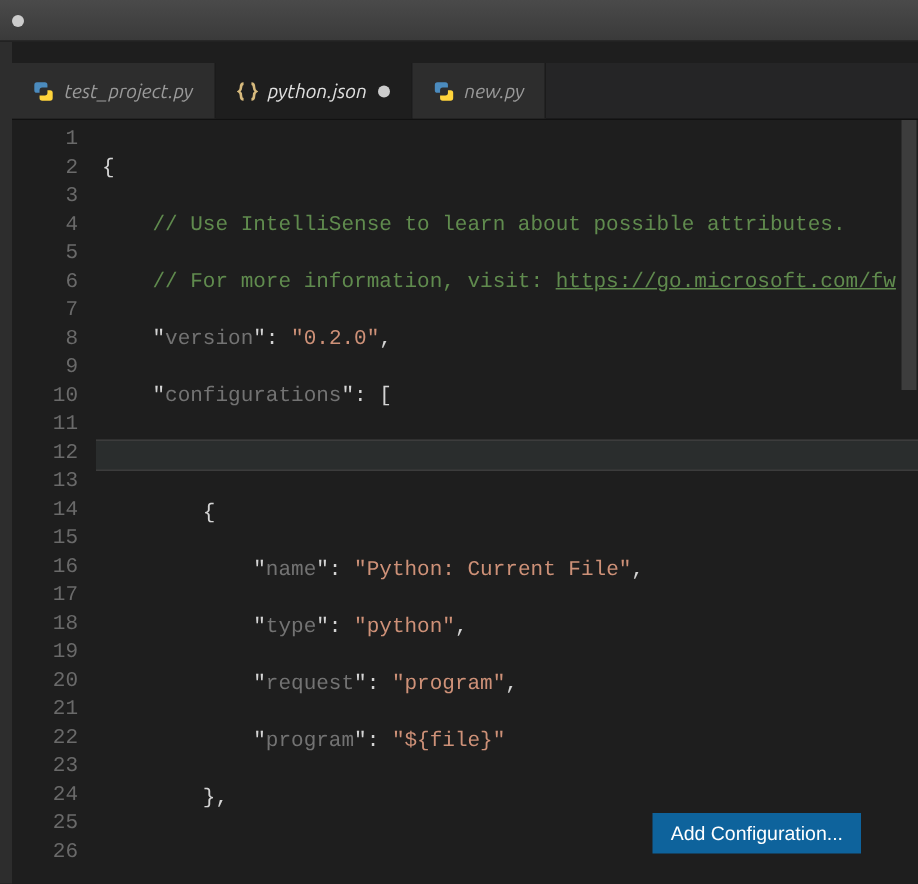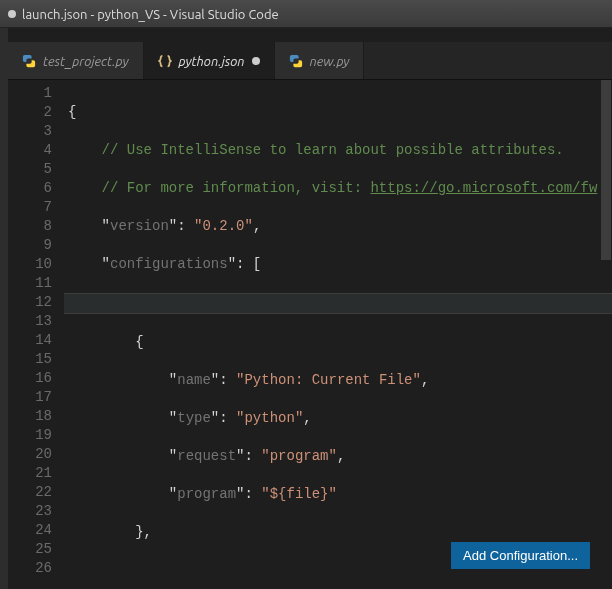--- a/index.html
+++ b/index.html
@@ -75,21 +75,21 @@
 }
 .code .line { display:block; padding-left:4px; }
 .code .line.hl { background:#2a2d2d; border:1px solid #3c3c3c; border-left:none; border-right:none; }
 .c-punc { color:#d4d4d4; }
 .c-key { color:#737373; }
 .c-str { color:#ce9178; }
 .c-com { color:#608b4e; }
 .c-link { color:#608b4e; text-decoration:underline; }
 .add-config {
   position:absolute;
-  right: 22px; bottom: 20px;
+  right: 38px; bottom: 20px;
   background:#0e639c;
   color:#fff;
   border:none;
   padding: 6px 12px;
   font-size:13px;
   cursor:pointer;
 }
 .scrollbar {
   position:absolute; right:0; top:0; bottom:0; width:12px;
 }
@@ -97,21 +97,20 @@
   position:absolute; right:1px; top:0;
   width:10px; height:180px;
   background:rgba(120,120,120,.35);
 }
 </style>
 </head>
 <body>
 
 <div class="titlebar">
   <span class="dirty-dot"></span>
-  <span>launch.json - python_VS - Visual Studio Code</span>
 </div>
 
 <div class="activity-bar"></div>
 
 <div class="main">
 
   <div class="tabs-row">
     <div class="tab">
       <svg class="ficon py-icon" viewBox="0 0 16 16">
           <path d="M5 1h4a2 2 0 0 1 2 2v2H7a2 2 0 0 0-2 2v2H3a2 2 0 0 1-2-2V3a2 2 0 0 1 2-2z"></path>

